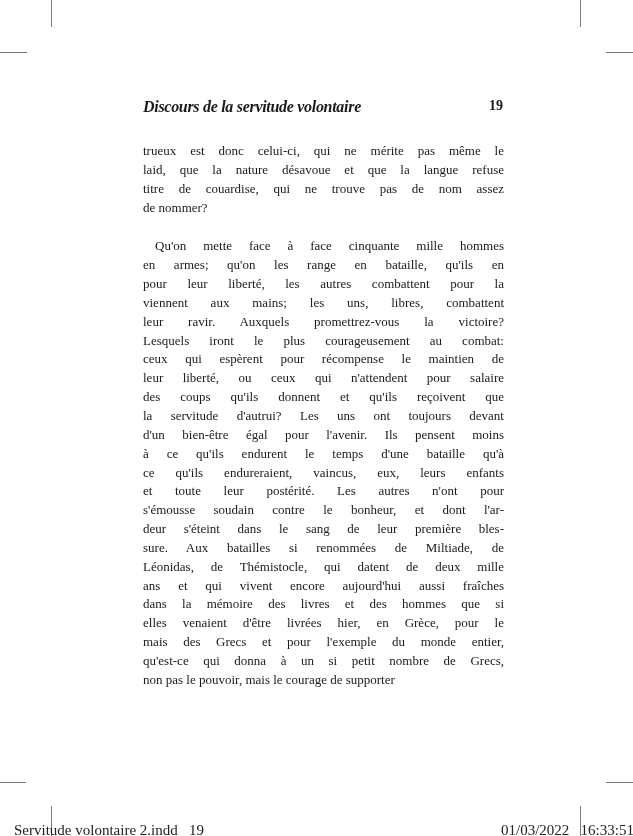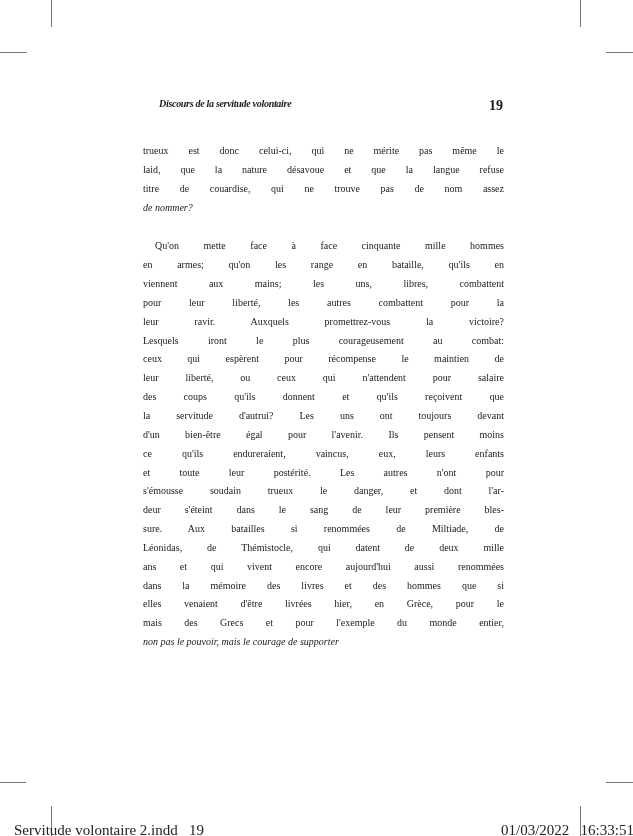--- a/index.html
+++ b/index.html
@@ -1,26 +1,26 @@
 <!DOCTYPE html>
 <html><head>
 <meta charset="utf-8">
 <style>
   html, body { margin:0; padding:0; background:#ffffff; }
   body { width:633px; height:836px; position:relative; overflow:hidden; font-family:"Liberation Serif", "DejaVu Serif", serif; color:#1a1a1a; }
   .mark { position:absolute; background:#7a7a7a; }
   .v { width:1px; }
   .h { height:1px; }
   .running-head { position:absolute; left:143px; top:98px; width:360px; height:20px; }
-  .rh-title { position:absolute; left:16px; top:0; font-style:italic; font-weight:bold; font-size:10px; letter-spacing:-0.3px; }
+  .rh-title { position:absolute; left:0; top:0; font-style:italic; font-weight:bold; font-size:16px; letter-spacing:-0.3px; }
   .rh-num { position:absolute; right:0; top:0; font-size:14px; font-weight:bold; }
   .body-text { position:absolute; left:143px; top:142px; width:361px; }
-  .para { margin:0; font-size:10px; line-height:18.85px; text-align:justify; }
+  .para { margin:0; font-size:13px; line-height:18.85px; text-align:justify; }
   .para .line { display:block; text-align:justify; text-align-last:justify; white-space:nowrap; }
-  .para .line.last { text-align-last:left;font-style:italic; }
+  .para .line.last { text-align-last:left; }
   .gap { height:20px; }
   .indent { padding-left:12px; }
   .slug { position:absolute; top:822px; font-size:15px; color:#222; font-family:"Liberation Serif", serif; }
 </style>
 </head>
 <body>
 
 <div class="mark v" style="left:51px; top:0; height:27px;"></div>
 <div class="mark v" style="left:580px; top:0; height:27px;"></div>
 <div class="mark h" style="left:0; top:52px; width:27px;"></div>
@@ -39,39 +39,41 @@
   <p class="para" id="p0">
       <span class="line">trueux est donc celui-ci, qui ne mérite pas même le</span>
       <span class="line">laid, que la nature désavoue et que la langue refuse</span>
       <span class="line">titre de couardise, qui ne trouve pas de nom assez</span>
       <span class="line last">de nommer?</span>
     </p>
   <div class="gap"></div>
   <p class="para" id="p1">
       <span class="line indent">Qu'on mette face à face cinquante mille hommes</span>
       <span class="line">en armes; qu'on les range en bataille, qu'ils en</span>
+      <span class="line">pour leur liberté, les autres combattent pour la</span>
       <span class="line">viennent aux mains; les uns, libres, combattent</span>
-      <span class="line">pour leur liberté, les autres combattent pour la</span>
       <span class="line">leur ravir. Auxquels promettrez-vous la victoire?</span>
       <span class="line">Lesquels iront le plus courageusement au combat:</span>
       <span class="line">ceux qui espèrent pour récompense le maintien de</span>
       <span class="line">leur liberté, ou ceux qui n'attendent pour salaire</span>
       <span class="line">des coups qu'ils donnent et qu'ils reçoivent que</span>
       <span class="line">la servitude d'autrui? Les uns ont toujours devant</span>
       <span class="line">d'un bien-être égal pour l'avenir. Ils pensent moins</span>
+      <span class="line">à ce qu'ils endurent le temps d'une bataille qu'à</span>
       <span class="line">ce qu'ils endureraient, vaincus, eux, leurs enfants</span>
       <span class="line">et toute leur postérité. Les autres n'ont pour</span>
-      <span class="line">s'émousse soudain trueux le danger, et dont l'ar-</span>
+      <span class="line">s'émousse soudain contre le bonheur, et dont l'ar-</span>
       <span class="line">deur s'éteint dans le sang de leur première bles-</span>
       <span class="line">sure. Aux batailles si renommées de Miltiade, de</span>
       <span class="line">Léonidas, de Thémistocle, qui datent de deux mille</span>
-      <span class="line">ans et qui vivent encore aujourd'hui aussi renommées</span>
+      <span class="line">ans et qui vivent encore aujourd'hui aussi fraîches</span>
       <span class="line">dans la mémoire des livres et des hommes que si</span>
       <span class="line">elles venaient d'être livrées hier, en Grèce, pour le</span>
       <span class="line">mais des Grecs et pour l'exemple du monde entier,</span>
+      <span class="line">qu'est-ce qui donna à un si petit nombre de Grecs,</span>
       <span class="line last">non pas le pouvoir, mais le courage de supporter</span>
     </p>
 </div>
 
 <span class="slug" style="left:14px;">
   <span>Servitude volontaire 2.indd</span>&nbsp;&nbsp;&nbsp;<span>19</span>
 </span>
 <span class="slug" style="left:501px;">
   <span>01/03/2022</span>&nbsp;&nbsp;&nbsp;<span>16:33:51</span>
 </span>

